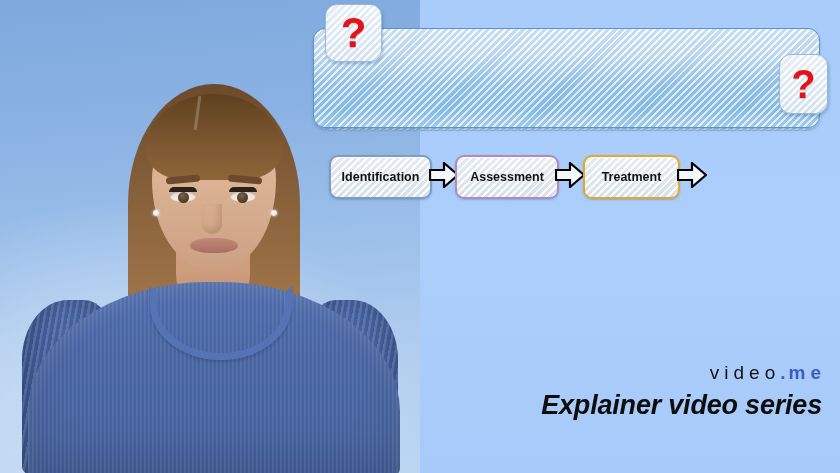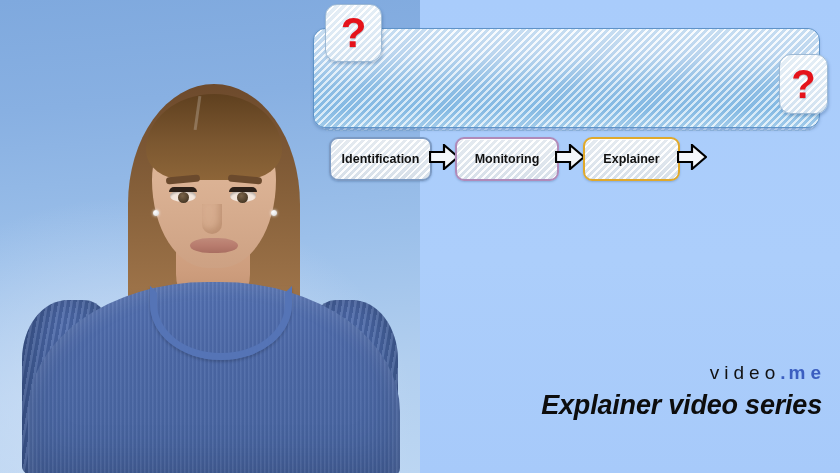--- a/index.html
+++ b/index.html
@@ -235,21 +235,21 @@
     color: #e5121a;
     line-height: 1;
     text-shadow: 0 1px 1px rgba(0,0,0,0.18);
   }
   .qbox-1 { left: 325px; top: 4px; width: 55px; height: 56px; }
   .qbox-2 { left: 779px; top: 54px; width: 47px; height: 58px; }
   .qbox-1 span { font-size: 42px; }
   .qbox-2 span { font-size: 40px; }
 
   
-  .flow { position: absolute; left: 325px; top: 137px; width: 490px; height: 42px; }
+  .flow { position: absolute; left: 325px; top: 155px; width: 490px; height: 42px; }
   .step {
     position: absolute;
     top: 0;
     height: 40px;
     border-radius: 9px;
     display: flex;
     align-items: center;
     justify-content: center;
     background:
       repeating-linear-gradient(135deg,
@@ -363,31 +363,31 @@
       <span>Identification</span>
     </div>
 
     <div class="arrow arrow-0">
       <svg width="30" height="26" viewBox="0 0 30 26" aria-hidden="true">
         <polygon points="1,8 15,8 15,1 29,13 15,25 15,18 1,18" fill="#f4f7fb" stroke="#000000" stroke-width="2.2" stroke-linejoin="miter"></polygon>
       </svg>
     </div>
 
     <div class="step step-1">
-      <span>Monitoring</span>
+      <span>Assessment</span>
     </div>
 
     <div class="arrow arrow-1">
       <svg width="30" height="26" viewBox="0 0 30 26" aria-hidden="true">
         <polygon points="1,8 15,8 15,1 29,13 15,25 15,18 1,18" fill="#f4f7fb" stroke="#000000" stroke-width="2.2" stroke-linejoin="miter"></polygon>
       </svg>
     </div>
 
     <div class="step step-2">
-      <span>Explainer</span>
+      <span>Treatment</span>
     </div>
 
     <div class="arrow arrow-2">
       <svg width="30" height="26" viewBox="0 0 30 26" aria-hidden="true">
         <polygon points="1,8 15,8 15,1 29,13 15,25 15,18 1,18" fill="#f4f7fb" stroke="#000000" stroke-width="2.2" stroke-linejoin="miter"></polygon>
       </svg>
     </div>
 
   </div>
 

